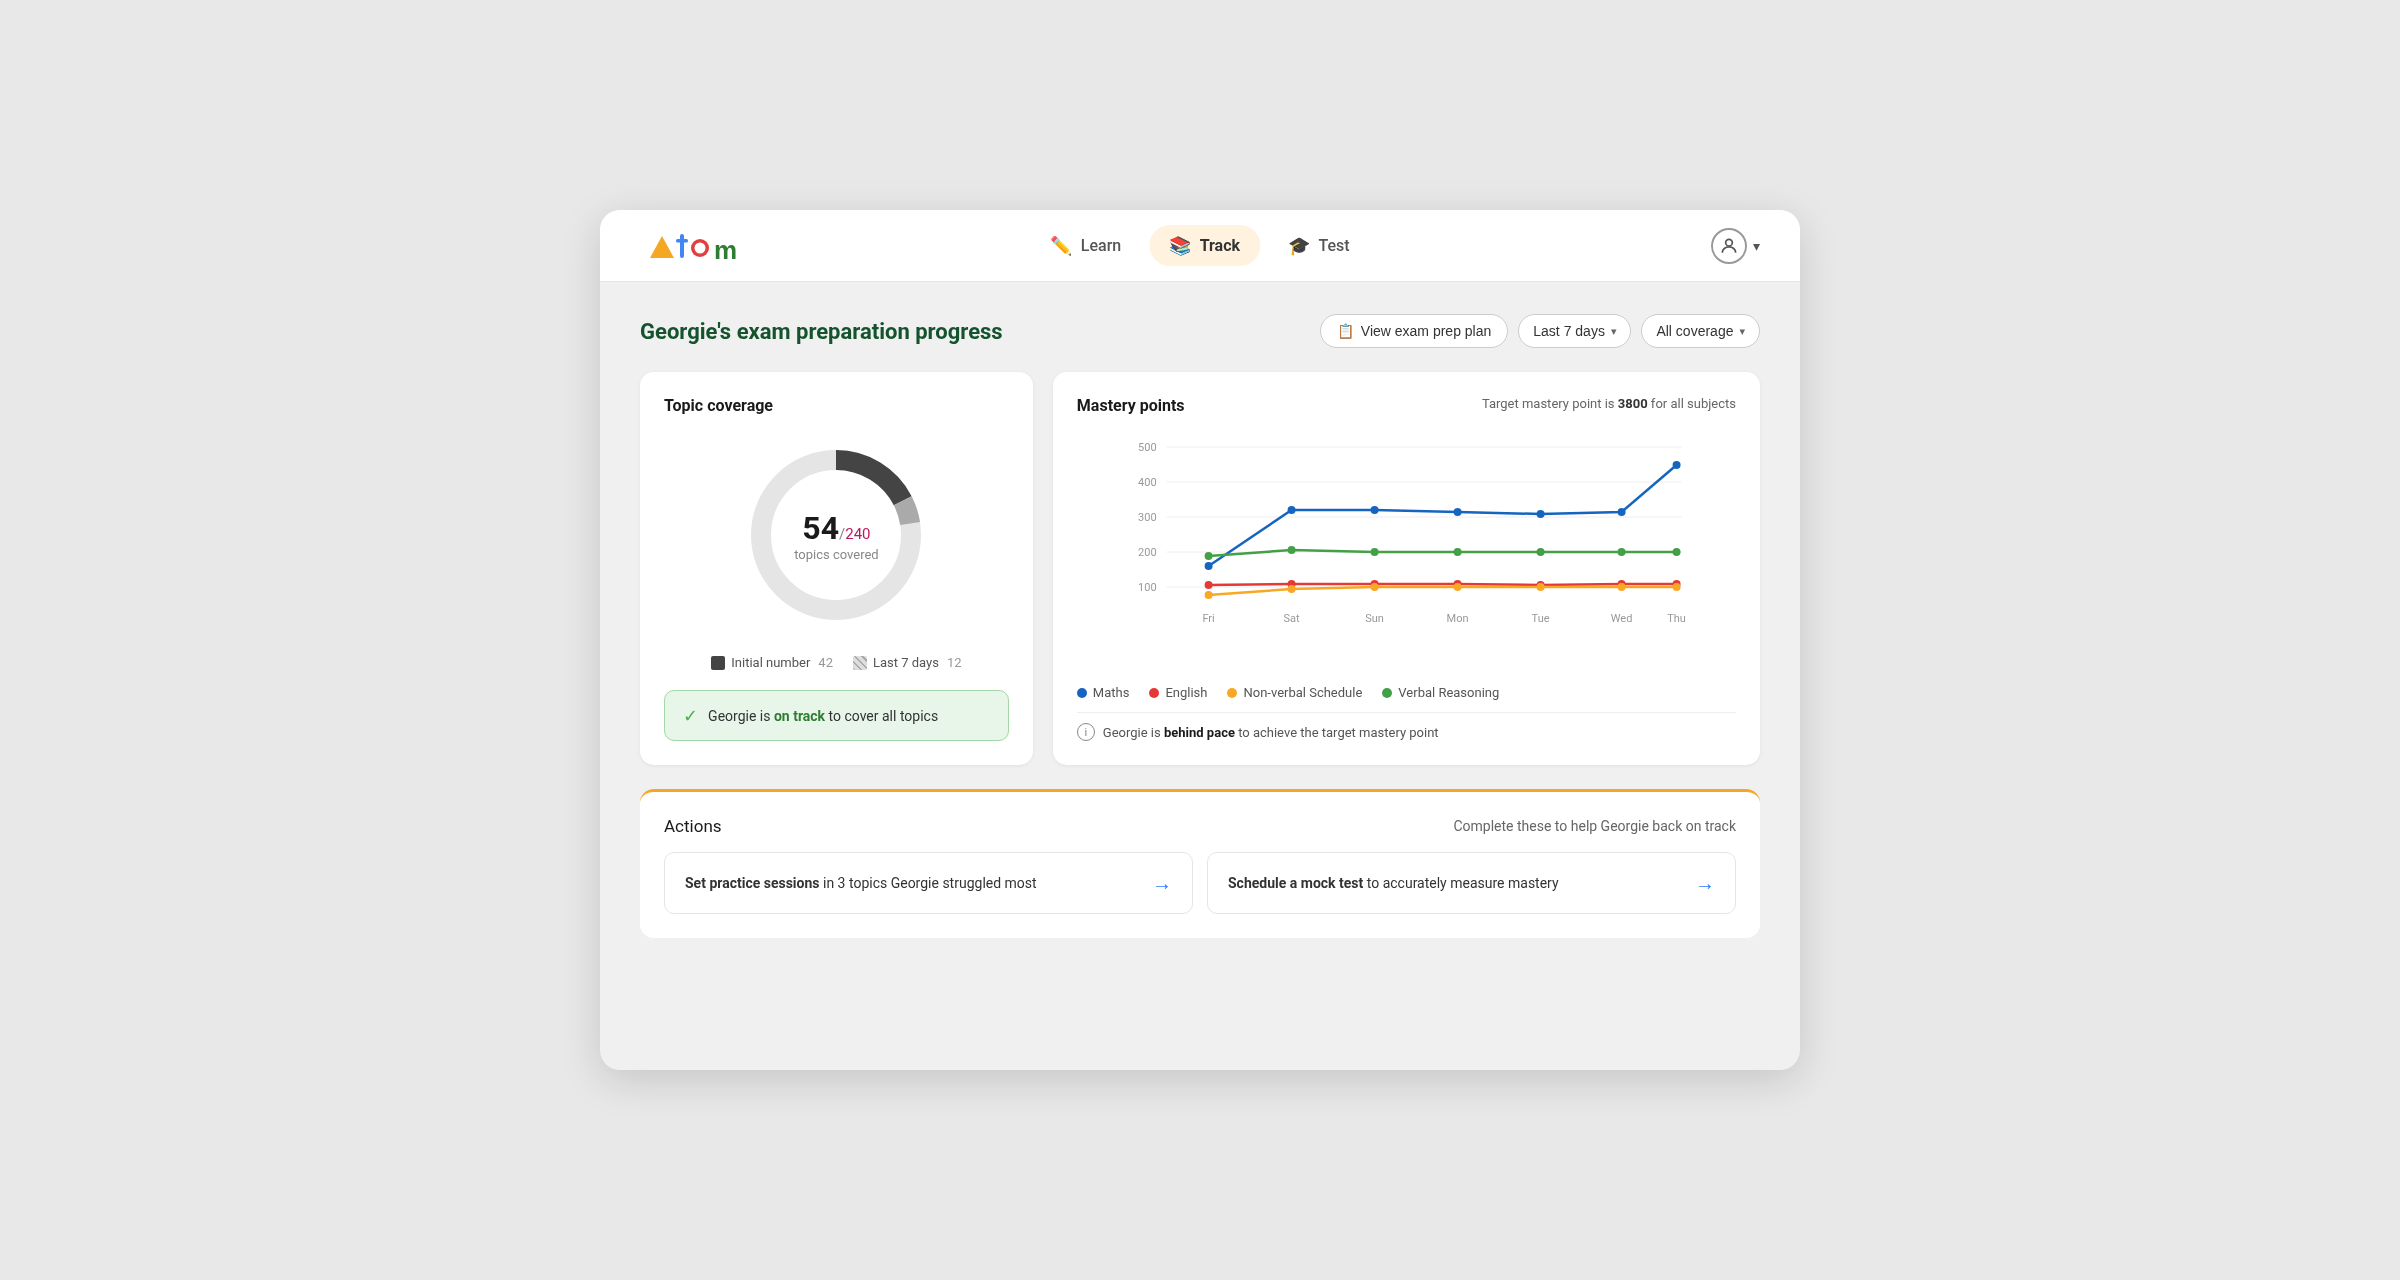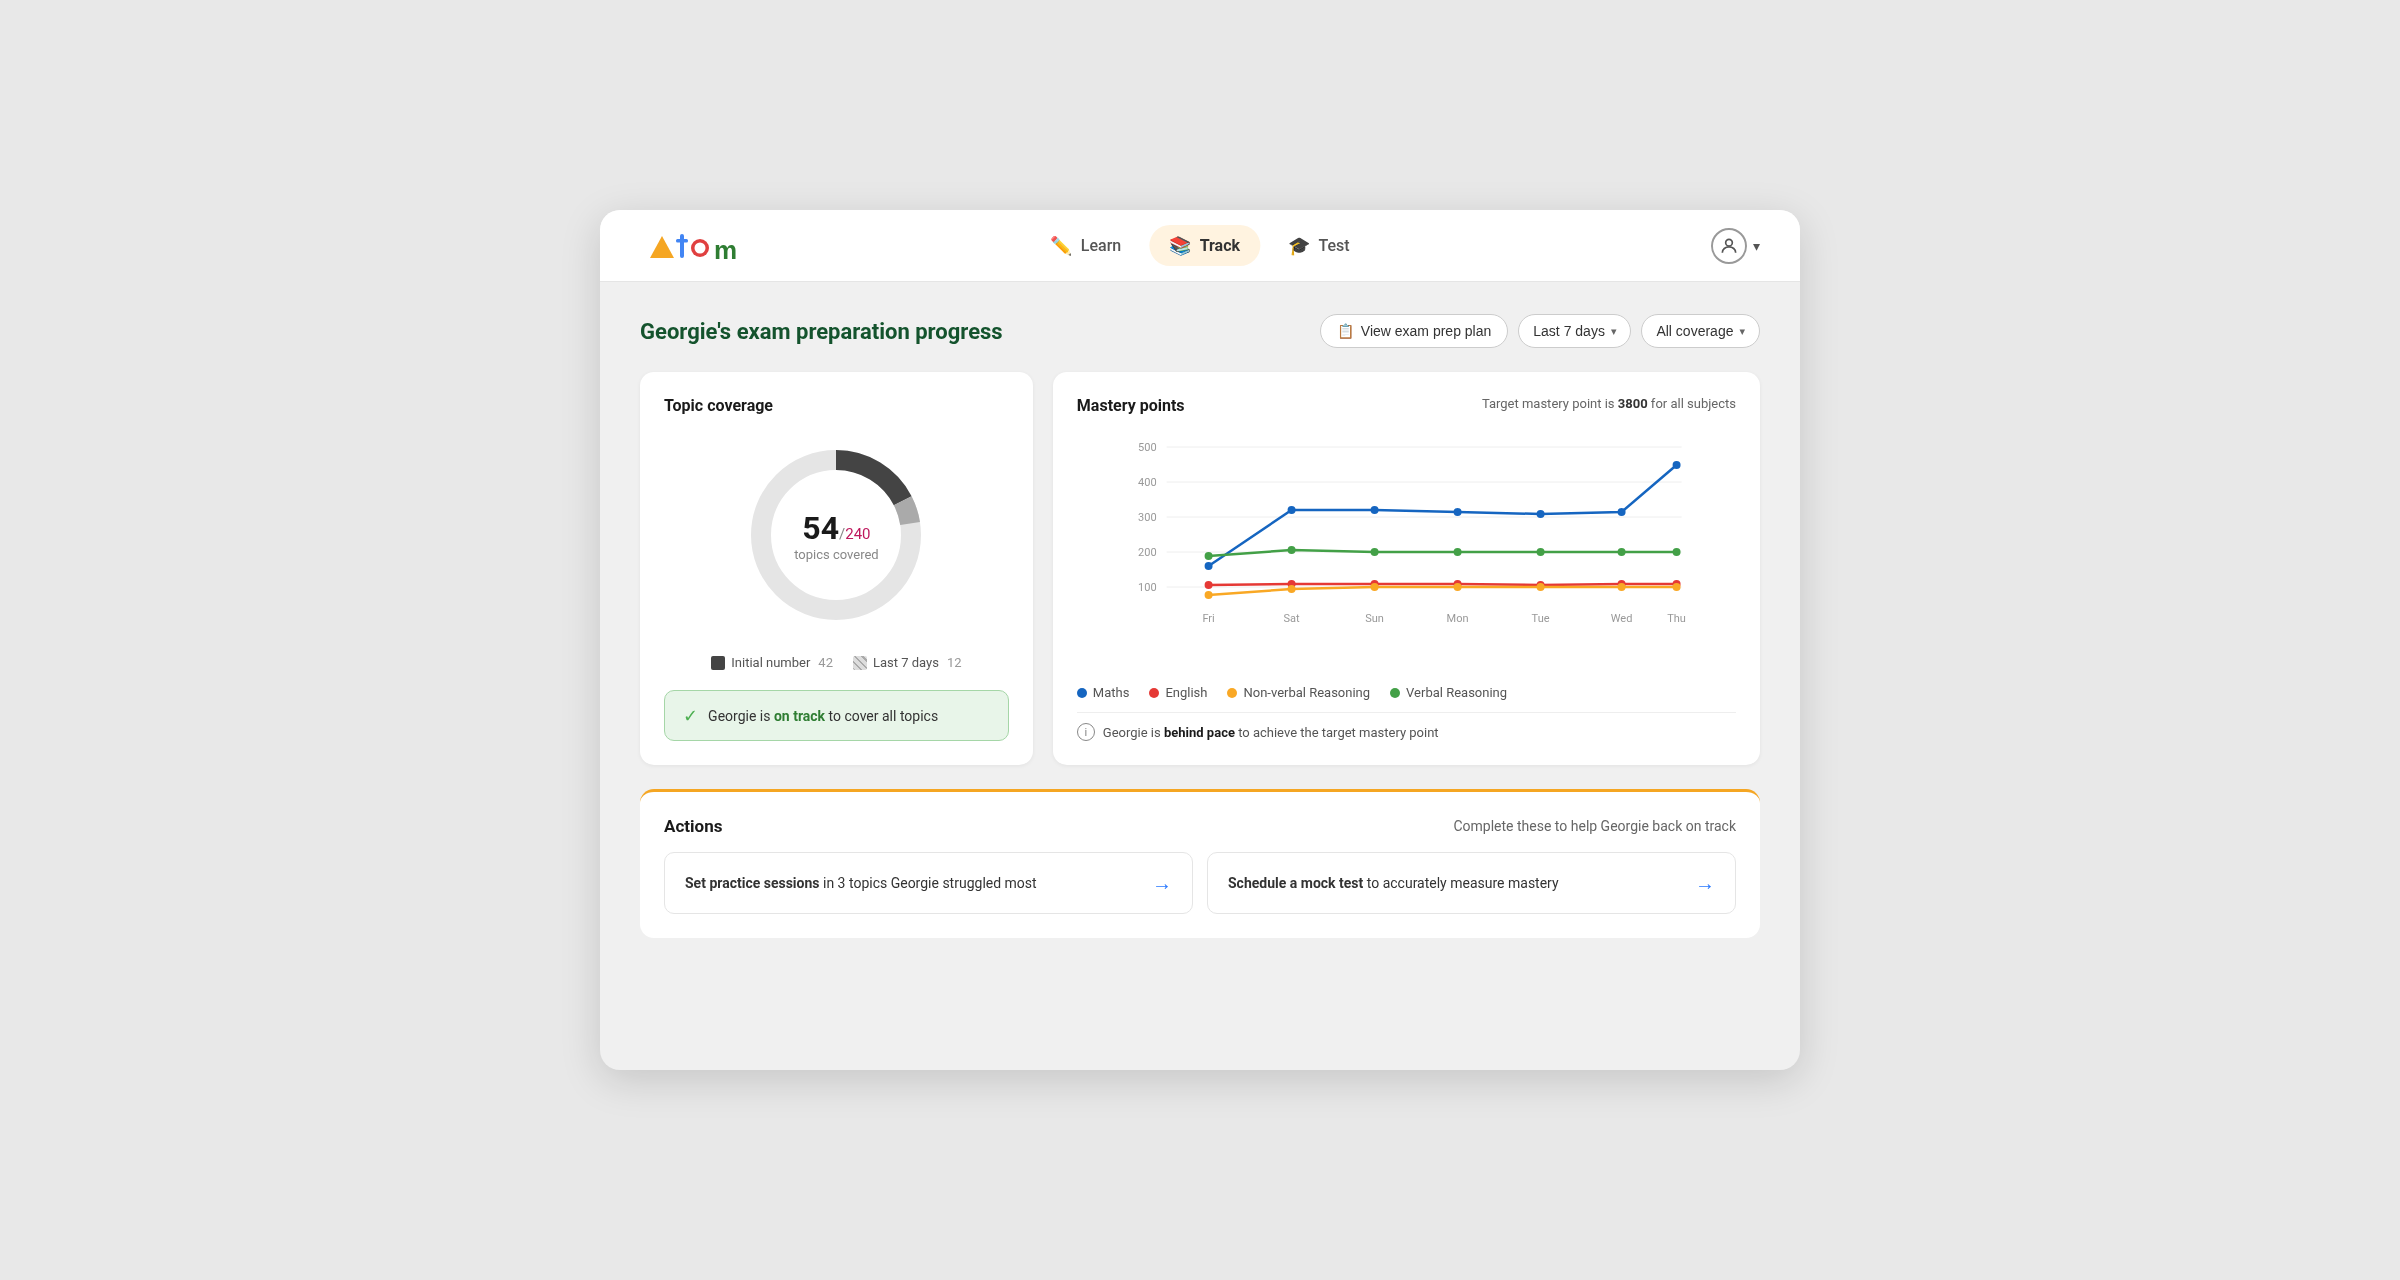--- a/index.html
+++ b/index.html
@@ -314,21 +314,21 @@
       border-top: 3px solid #F5A623;
     }
     .actions-header {
       display: flex;
       align-items: center;
       justify-content: space-between;
       margin-bottom: 16px;
     }
     .actions-title {
       font-size: 17px;
-      font-weight: 700;
+      font-weight: 400;
       color: #1a1a1a;
     }
     .actions-subtitle {
       font-size: 14px;
       color: #666;
     }
     .actions-cards {
       display: grid;
       grid-template-columns: 1fr 1fr;
       gap: 14px;
@@ -537,21 +537,21 @@
           <div class="chart-legend-item">
             <div class="legend-dot" style="background:#1565C0;"></div>
             <span>Maths</span>
           </div>
           <div class="chart-legend-item">
             <div class="legend-dot" style="background:#E53935;"></div>
             <span>English</span>
           </div>
           <div class="chart-legend-item">
             <div class="legend-dot" style="background:#F9A825;"></div>
-            <span>Non-verbal Reasoning</span>
+            <span>Non-verbal Schedule</span>
           </div>
           <div class="chart-legend-item">
             <div class="legend-dot" style="background:#43A047;"></div>
             <span>Verbal Reasoning</span>
           </div>
         </div>
 
         <div class="behind-pace-banner">
           <div class="info-icon">i</div>
           <span class="behind-text">

